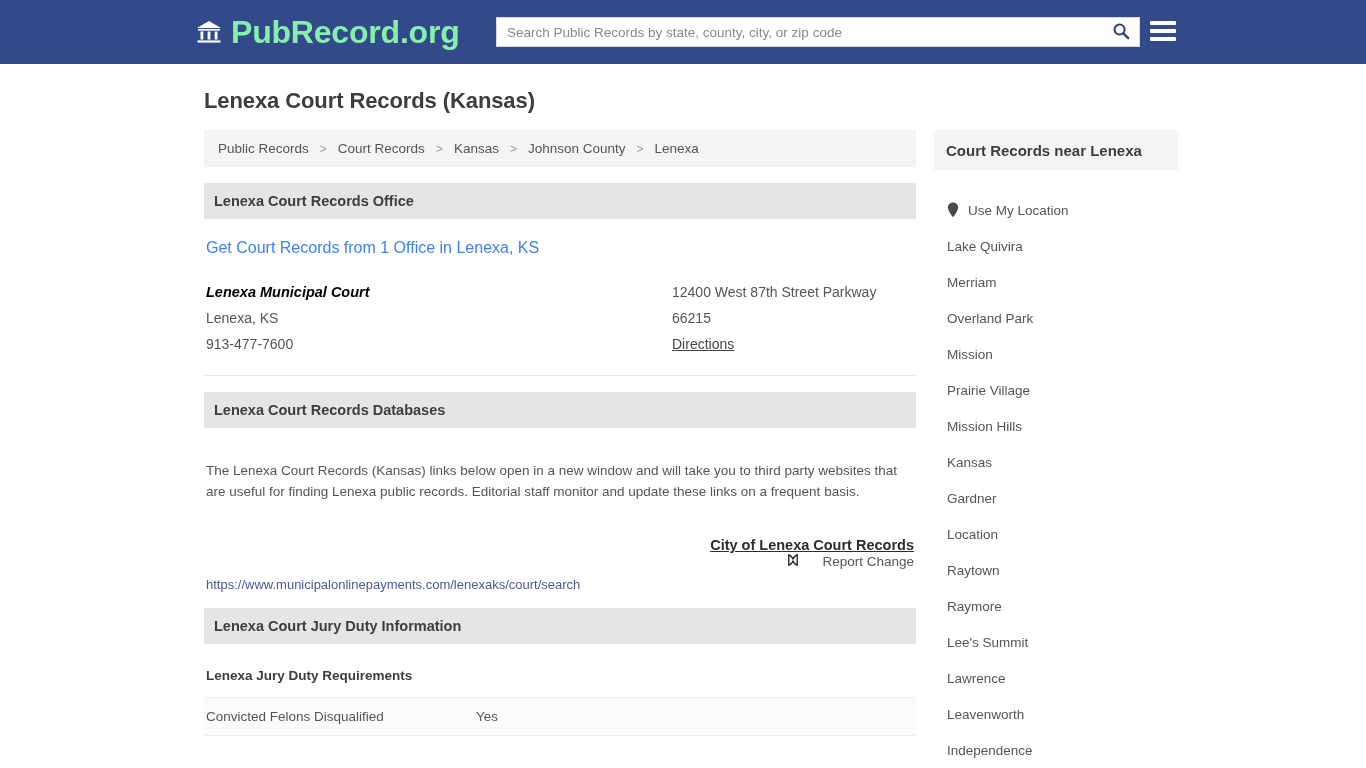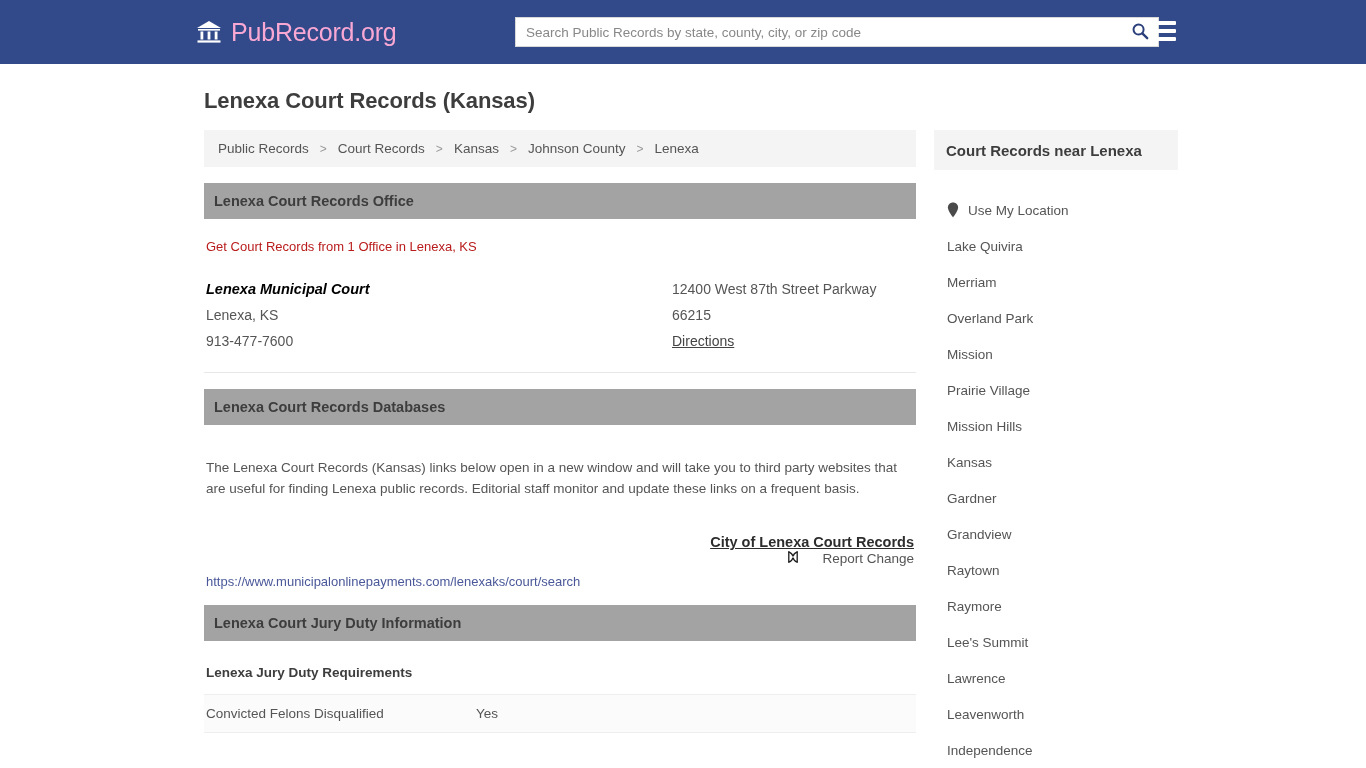--- a/index.html
+++ b/index.html
@@ -22,29 +22,29 @@
   .brand {
     display: flex;
     align-items: center;
     gap: 9px;
     margin-left: 196px;
     text-decoration: none;
     color: #ffffff;
   }
   .brand-icon { width: 26px; height: 24px; display: block; }
   .brand-text {
-    font-size: 25px;
-    font-weight: normal;
-    color: #f9a8d4;
+    font-size: 32px;
+    font-weight: bold;
+    color: #86efac;
     letter-spacing: -0.2px;
     line-height: 1;
   }
   .search-wrap {
     position: absolute;
-    left: 515px;
+    left: 496px;
     top: 17px;
     width: 644px;
     height: 30px;
     background: #ffffff;
     border: 1px solid #d8d8d8;
     display: flex;
     align-items: center;
   }
   .search-input {
     flex: 1;
@@ -118,33 +118,33 @@
   .intro {
     font-size: 13.5px;
     line-height: 21px;
     color: #555555;
     padding: 16px 2px 14px 2px;
     max-width: 690px;
   }
 
   
   .section-head {
-    background: #a3a3a3;
+    background: #e5e5e5;
     height: 36px;
     display: flex;
     align-items: center;
     padding: 0 10px;
     font-size: 14.5px;
     font-weight: bold;
     color: #3d3d3d;
     margin-top: 16px;
   }
   .section-sub {
-    font-size: 13px;
-    color: #b91c1c;
+    font-size: 16px;
+    color: #3b82f6;
     padding: 20px 2px 0 2px;
   }
 
   .office {
     display: flex;
     padding: 22px 2px 0 2px;
   }
   .office-left { width: 466px; }
   .office-right { flex: 1; }
   .office-name {
@@ -409,21 +409,21 @@
               <span>Kansas</span>
             </a>
           </li>
         <li>
             <a class="side-item" href="#">
               <span>Gardner</span>
             </a>
           </li>
         <li>
             <a class="side-item" href="#">
-              <span>Grandview</span>
+              <span>Location</span>
             </a>
           </li>
         <li>
             <a class="side-item" href="#">
               <span>Raytown</span>
             </a>
           </li>
         <li>
             <a class="side-item" href="#">
               <span>Raymore</span>

